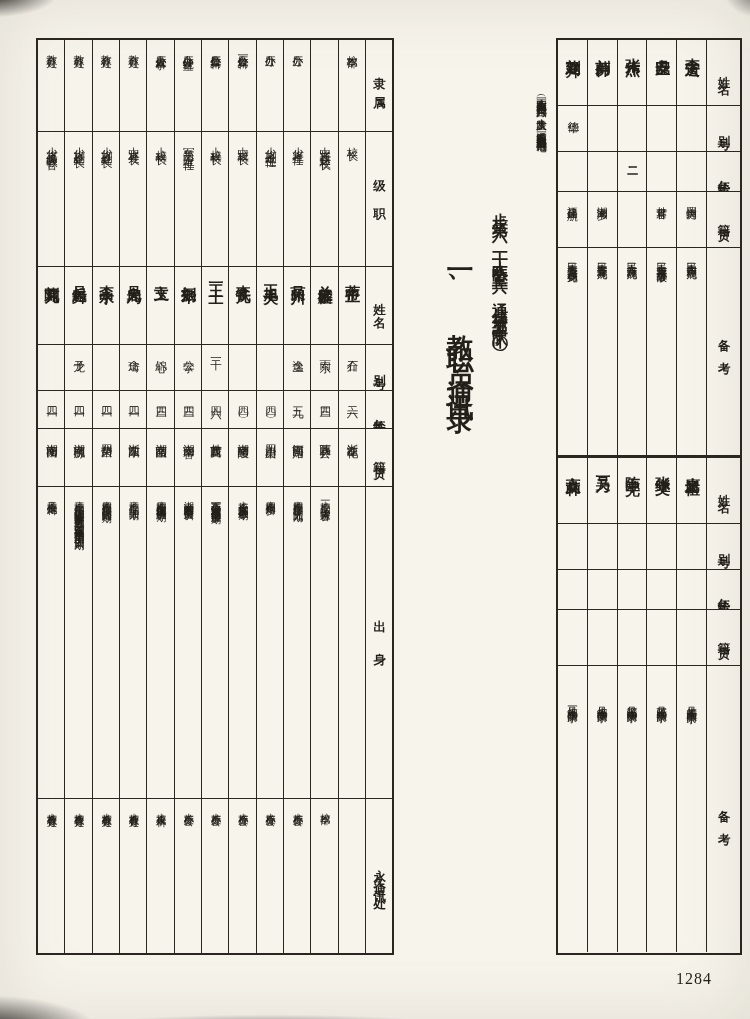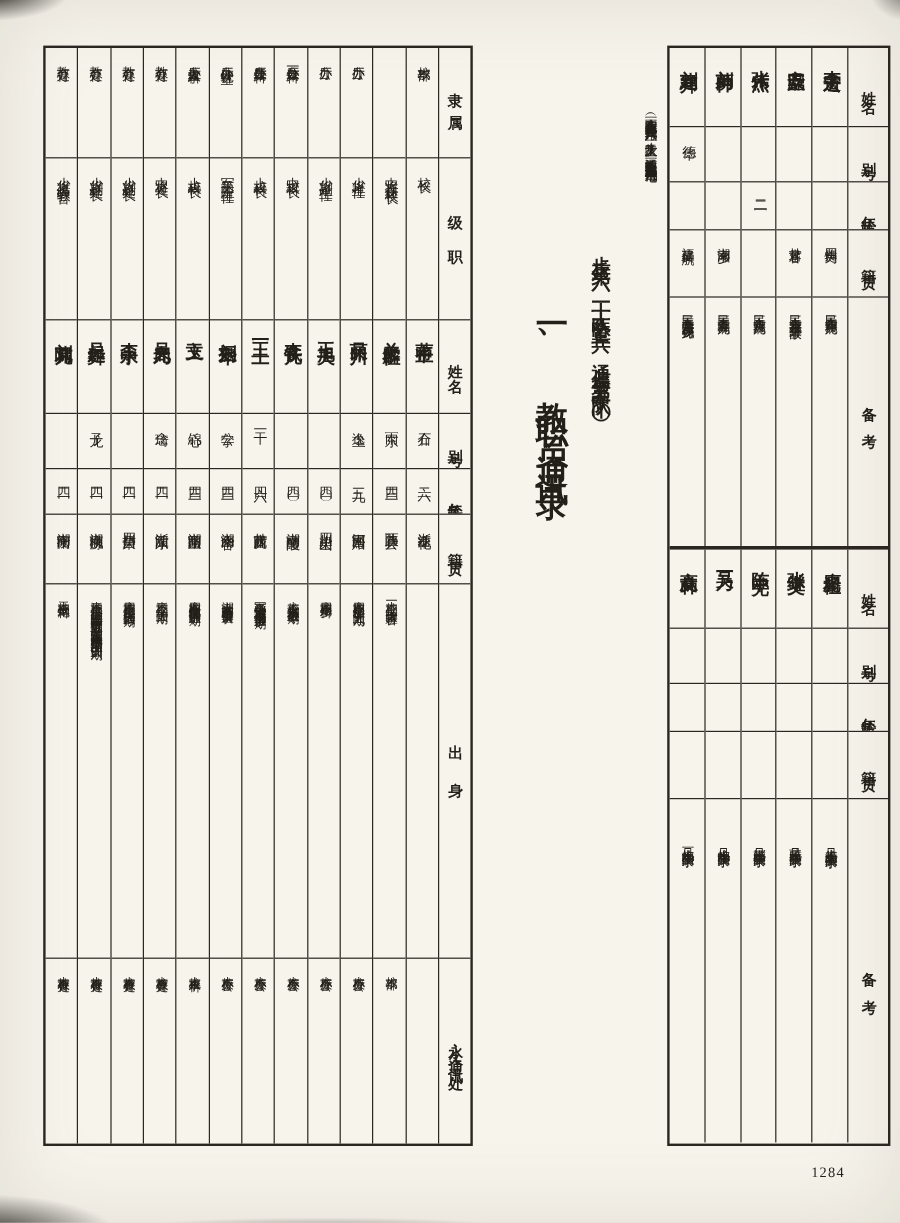--- a/index.html
+++ b/index.html
@@ -84,21 +84,21 @@
   .labels .r-age span{letter-spacing:.15em;}
   .labels .r-origin span{letter-spacing:.45em;}
   .labels .r-remark span{letter-spacing:1.8em;}
   
   .mid{position:absolute;left:398px;top:38px;width:152px;height:917px;}
   .vline{position:absolute;writing-mode:vertical-rl;text-orientation:mixed;}
   .date-note{top:52px;right:2px;font-size:10.5px;line-height:13.5px;max-height:335px;letter-spacing:.04em;}
   .unit-title{top:162px;right:40px;font-size:16px;letter-spacing:.28em;font-weight:600;}
   .section-title{top:218px;right:72px;font-size:27px;letter-spacing:.55em;font-weight:700;}
   
-  .pageno{position:absolute;left:676px;top:970px;font-size:12px;letter-spacing:1px;font-family:"Liberation Serif",serif;}
+  .pageno{position:absolute;left:676px;top:970px;font-size:16px;letter-spacing:1px;font-family:"Liberation Serif",serif;}
   .art{position:absolute;pointer-events:none;}
   .art-tl{left:-10px;top:-8px;width:70px;height:26px;
     background:radial-gradient(ellipse at top left,rgba(12,10,8,.95) 0%,rgba(12,10,8,0) 70%);}
   .art-tr{right:-8px;top:-8px;width:34px;height:26px;
     background:radial-gradient(ellipse at top right,rgba(12,10,8,.55) 0%,rgba(12,10,8,0) 70%);}
   .art-bl{left:-12px;bottom:-10px;width:110px;height:34px;
     background:radial-gradient(ellipse at bottom left,rgba(12,10,8,.85) 0%,rgba(12,10,8,0) 70%);}
   .art-b{left:120px;bottom:-4px;width:300px;height:8px;
     background:radial-gradient(ellipse at bottom,rgba(12,10,8,.35) 0%,rgba(12,10,8,0) 75%);}
 </style>

